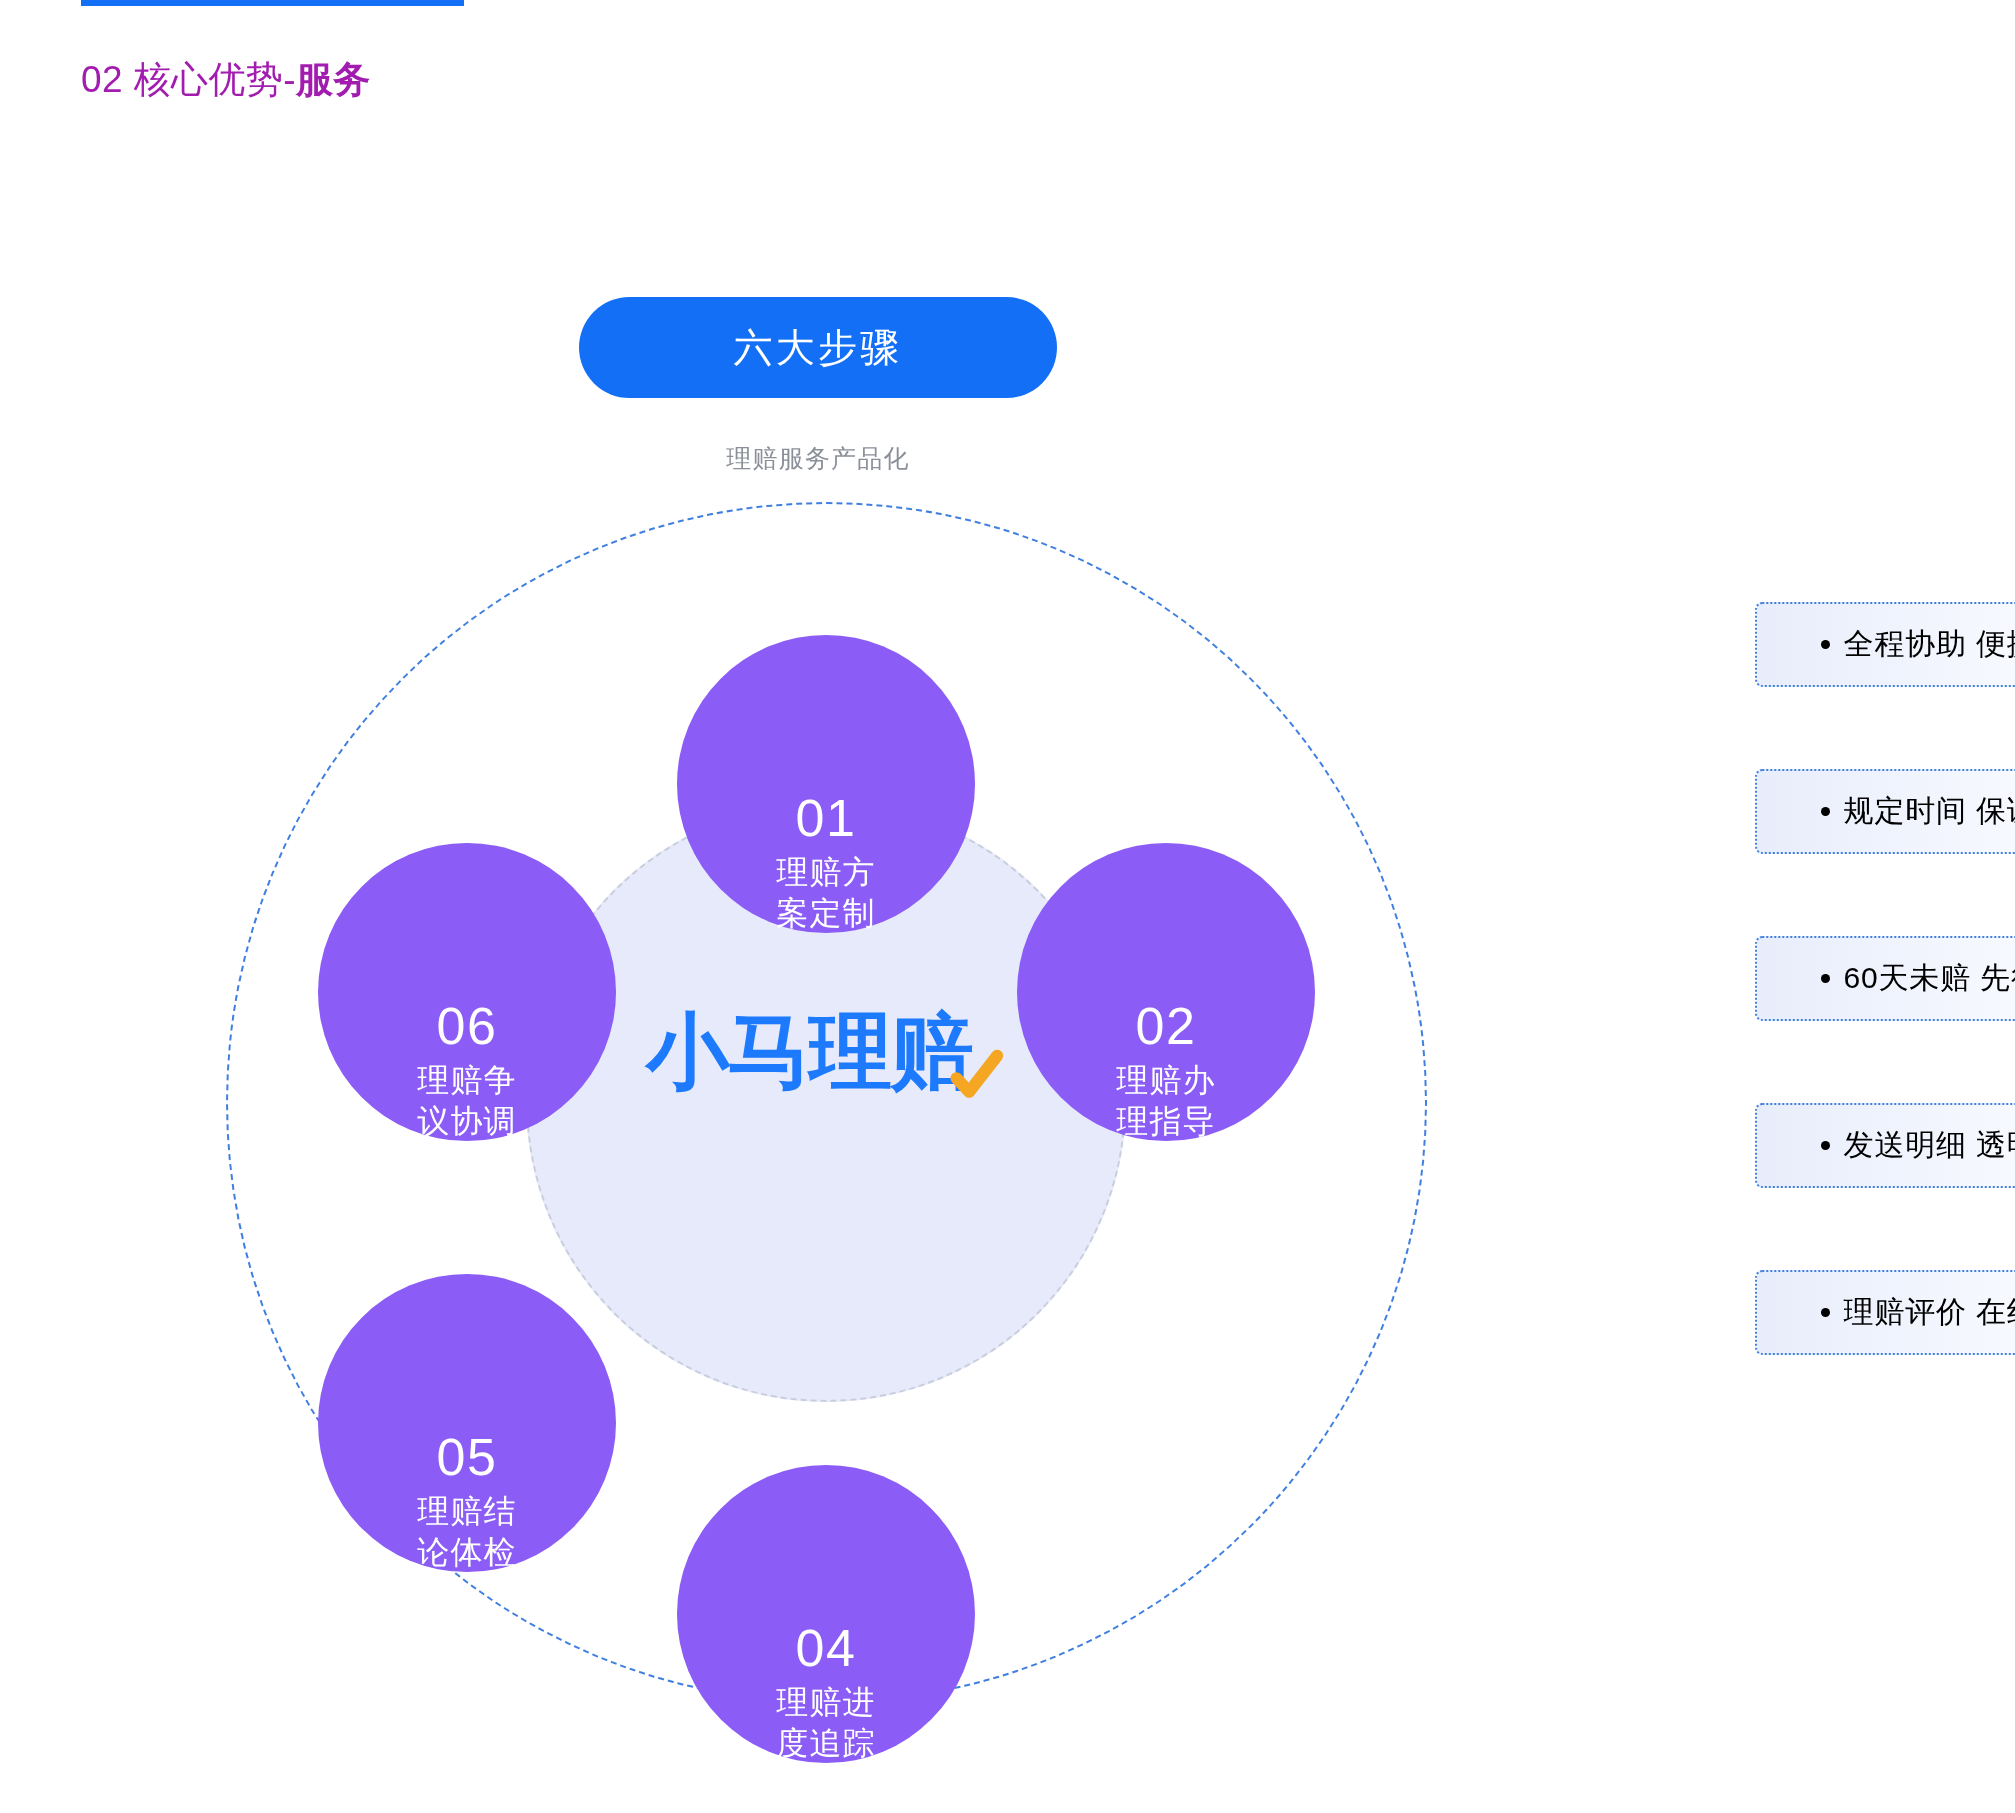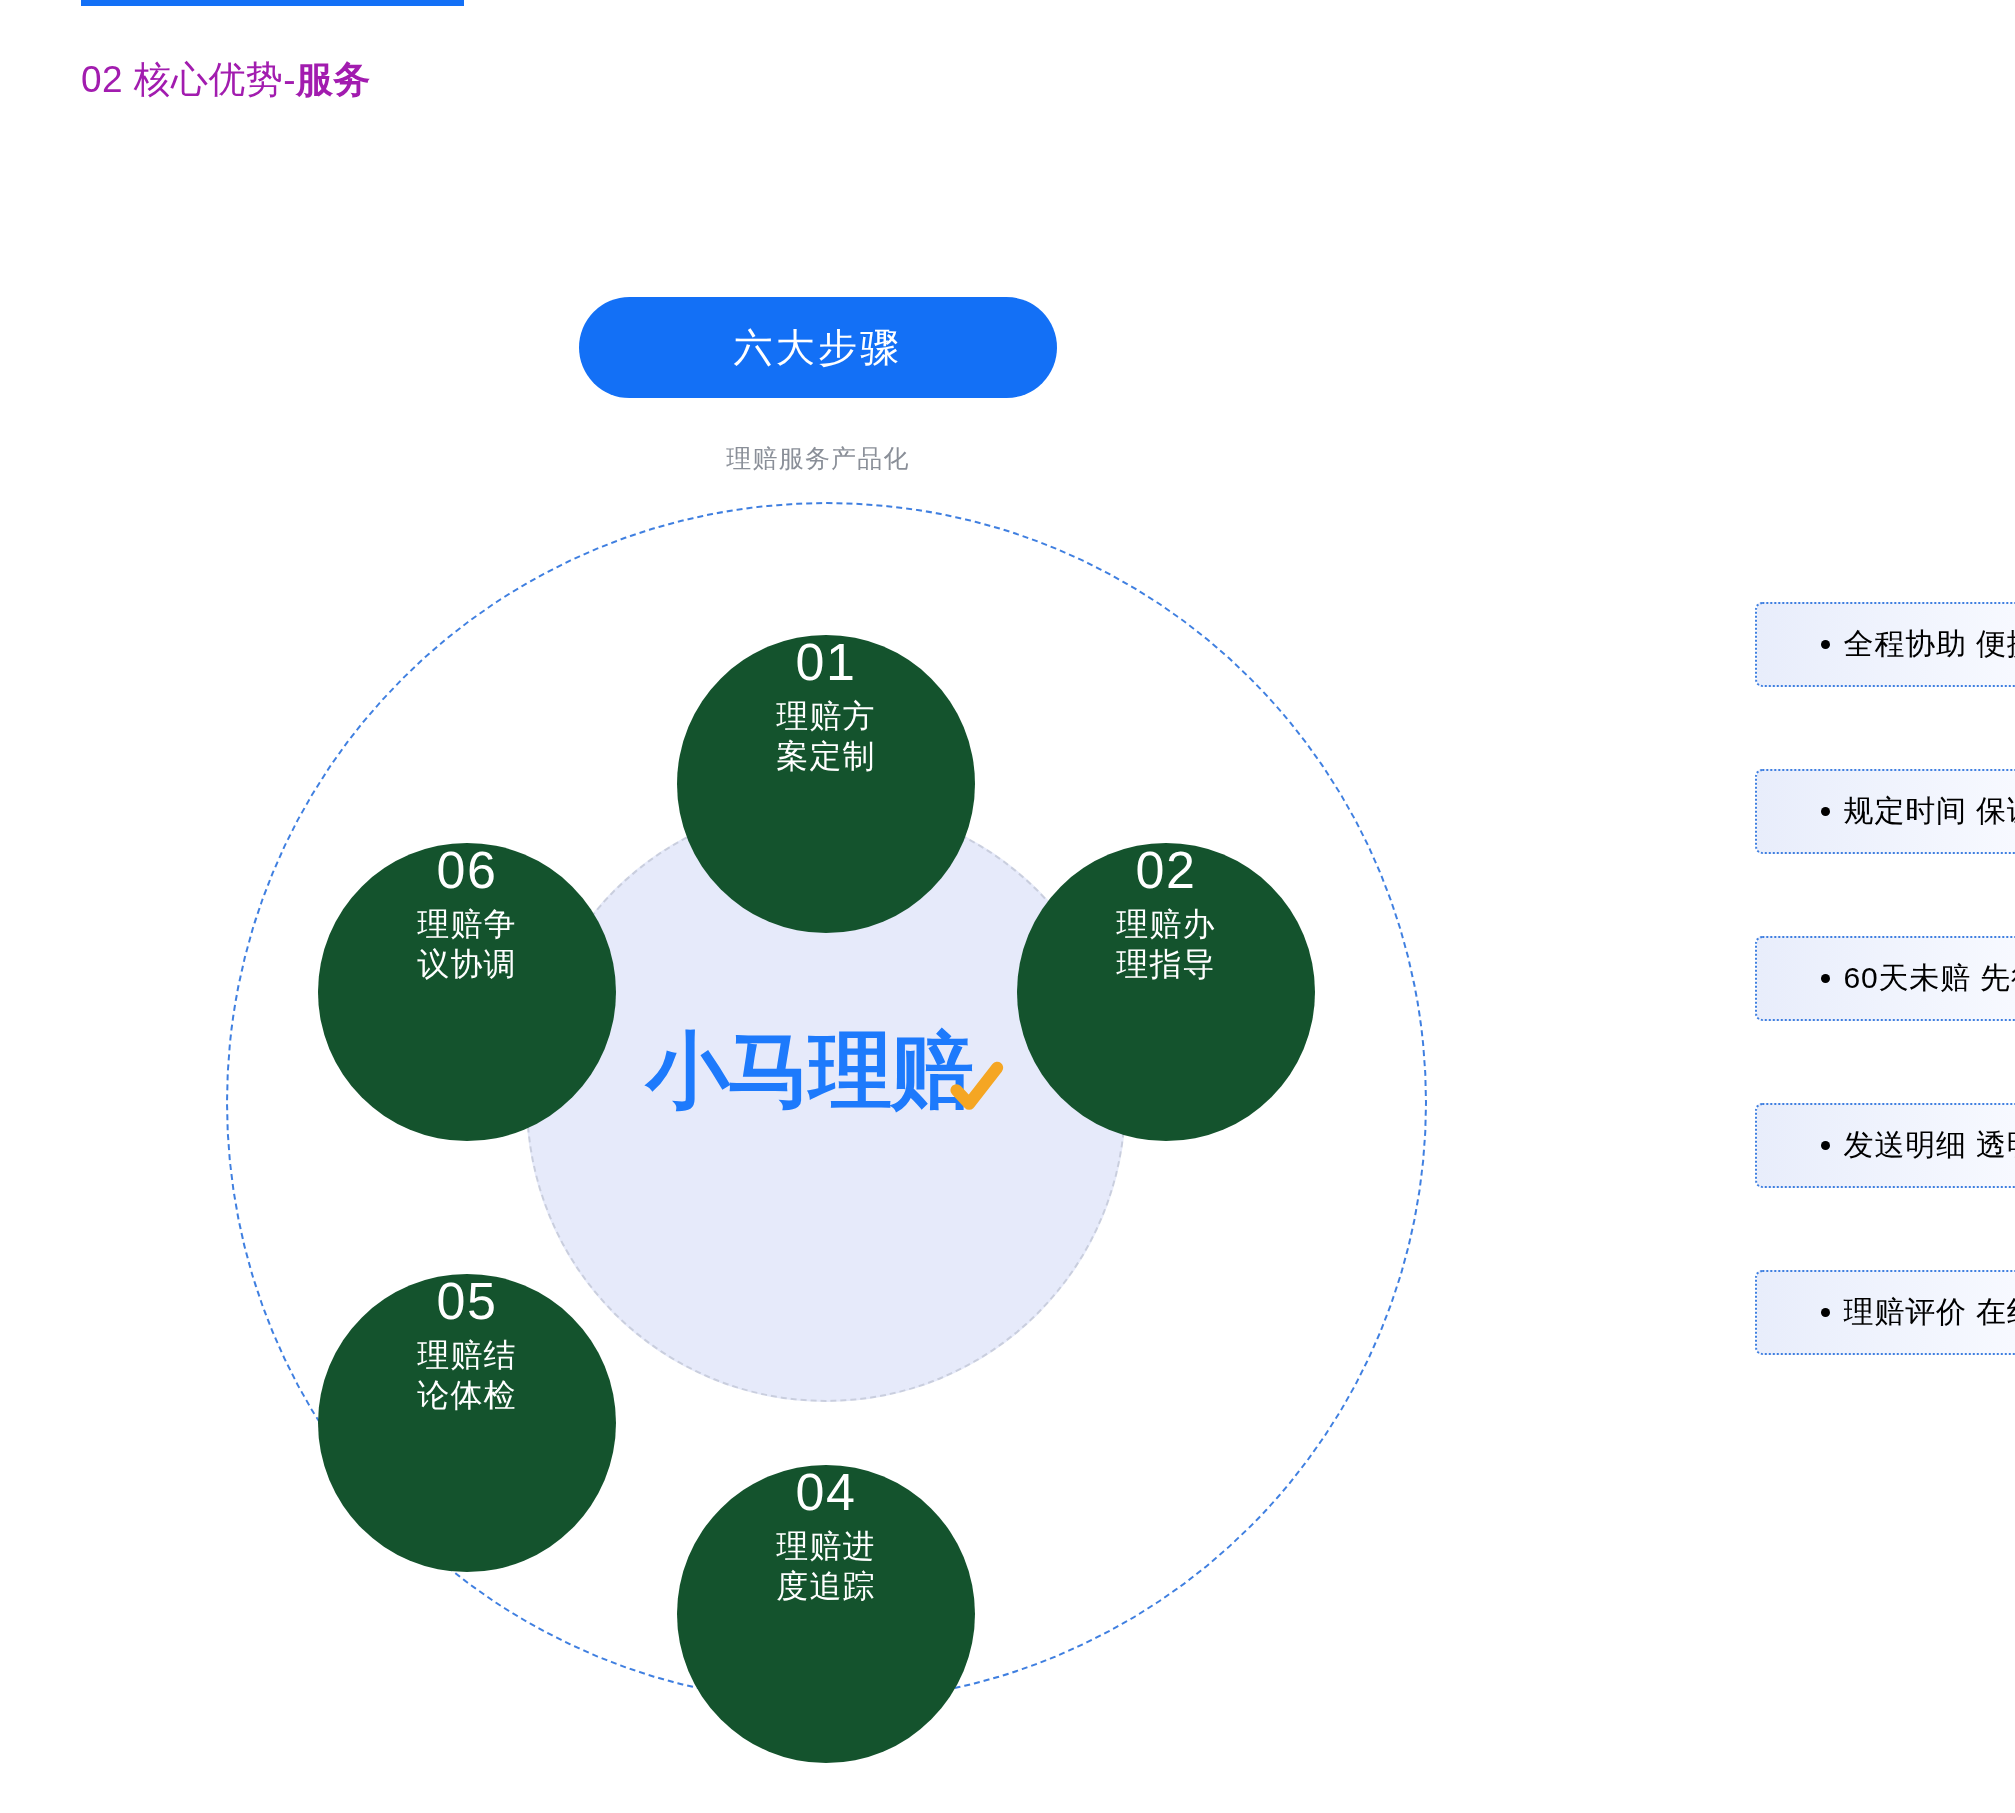--- a/index.html
+++ b/index.html
@@ -50,35 +50,35 @@
     border:2px dashed #3f7fe0;border-radius:50%;
     box-sizing:border-box;
   }
   .ring-inner{
     position:absolute;left:300px;top:300px;width:600px;height:600px;
     background:#e6eafa;border:2px dashed #c9cede;border-radius:50%;
     box-sizing:border-box;
   }
   .center-logo{
     position:absolute;left:300px;top:508px;width:600px;height:121px;
-    display:flex;align-items:center;justify-content:center;
+    display:flex;align-items:flex-start;justify-content:center;
     gap:0px;
   }
   .center-logo .cl-text{
     font-size:83px;font-weight:bold;color:#1d7afc;letter-spacing:-1.6px;
     line-height:1;white-space:nowrap;
   }
   .center-logo .cl-check{
     margin-left:-26px;margin-top:37px;
   }
 
   .bubble{
     position:absolute;width:298px;height:298px;border-radius:50%;
-    background:#14532d;color:#ffffff;
-    display:flex;flex-direction:column;align-items:center;justify-content:flex-start;
+    background:#8b5cf6;color:#ffffff;
+    display:flex;flex-direction:column;align-items:center;justify-content:flex-end;
     text-align:center;
   }
   .bubble .b-num{
     font-size:52px;line-height:1.05;letter-spacing:1.6px;font-weight:300;
     margin-bottom:6.4px;
   }
   .bubble .b-l1,.bubble .b-l2{
     font-size:32px;line-height:1.26;letter-spacing:1.2px;font-weight:300;
   }
   

